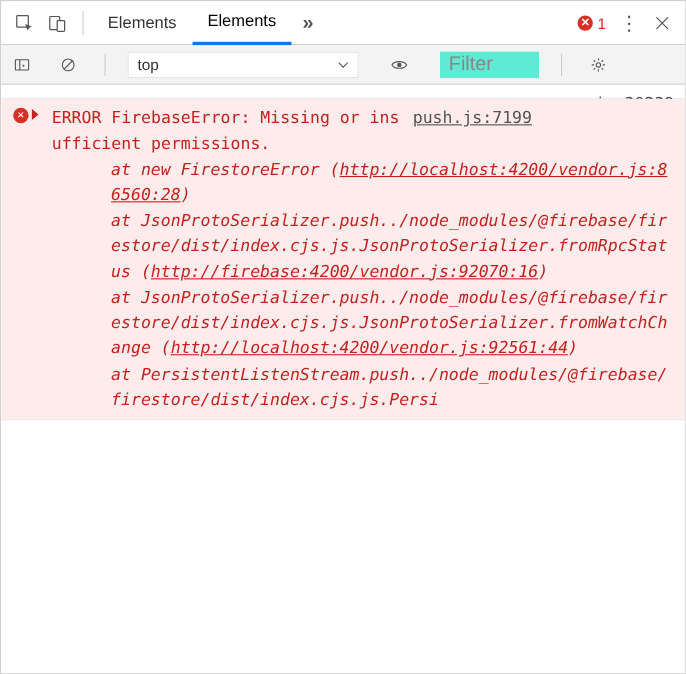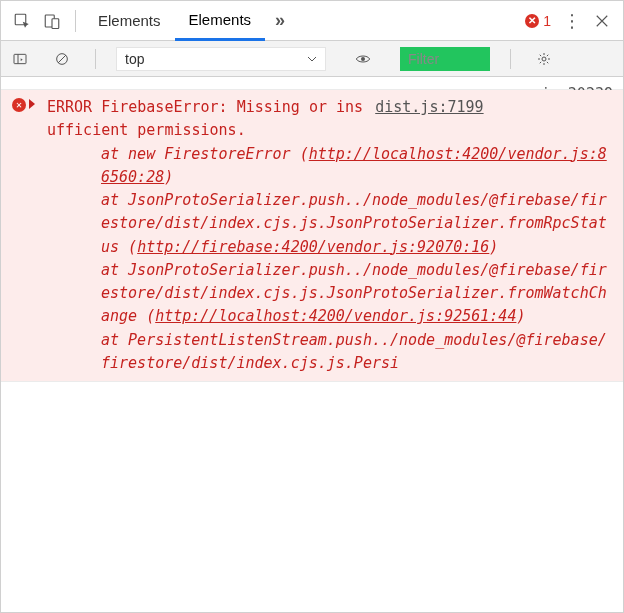--- a/index.html
+++ b/index.html
@@ -86,23 +86,23 @@
     border: 1px solid #e4e4e4;
     background:#fff;
     font-size:14px;
   }
   .context-select .chev svg { width:10px; height:10px; }
   .eye { margin: 0 8px; }
   .filter {
     width: 90px;
     height: 24px;
     border: none;
-    background: #22c55e;
+    background: #5eead4;
     padding: 2px 8px;
-    font-size: 14px;
+    font-size: 18px;
     color: #555;
   }
   .filter::placeholder { color: #888; }
   
   .logs {
     font-family: Menlo, Consolas, monospace;
     font-size: 15px;
     line-height: 1.55;
     overflow-y: auto;
     height: calc(100% - 72px);
@@ -227,21 +227,21 @@
   <div class="entry info">
     <span class="source-link">core.js:30239</span>
   </div>
 
   <div class="entry error">
     <div class="gutter">
       <span class="err-icon">✕</span>
     </div>
     <div class="disclose"></div>
     <div class="msgwrap">
-      <span class="source-link">dist.js:7199</span>
+      <span class="source-link">push.js:7199</span>
       <span>ERROR FirebaseError: Missing or insufficient permissions.</span>
 
       <div class="at"><span>at new FirestoreError (</span><span class="u">http://localhost:4200/vendor.js:86560:28</span><span>)</span></div>
 
       <div class="at"><span>at JsonProtoSerializer.push../node_modules/@firebase/firestore/dist/index.cjs.js.JsonProtoSerializer.fromRpcStatus (</span><span class="u">http://firebase:4200/vendor.js:92070:16</span><span>)</span></div>
 
       <div class="at"><span>at JsonProtoSerializer.push../node_modules/@firebase/firestore/dist/index.cjs.js.JsonProtoSerializer.fromWatchChange (</span><span class="u">http://localhost:4200/vendor.js:92561:44</span><span>)</span></div>
 
       <div class="at"><span>at PersistentListenStream.push../node_modules/@firebase/firestore/dist/index.cjs.js.Persi</span></div>
     </div>

